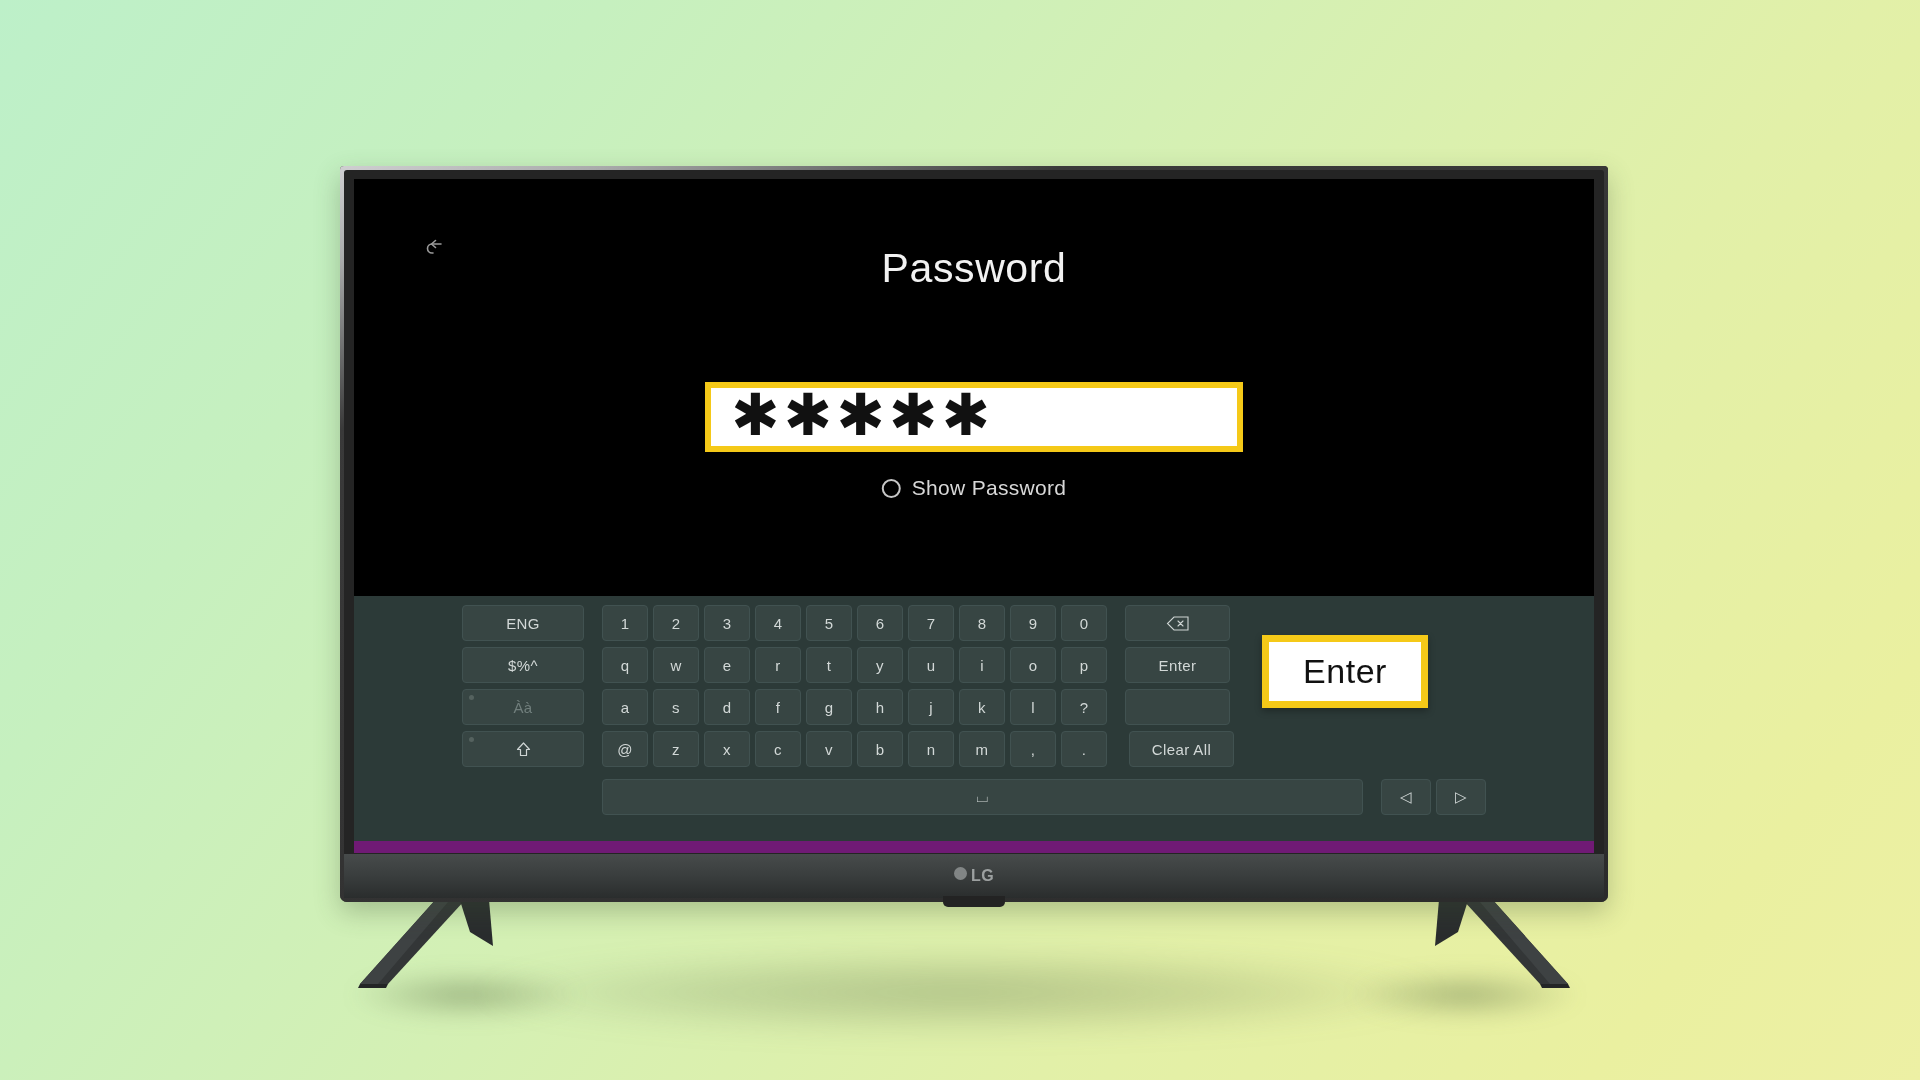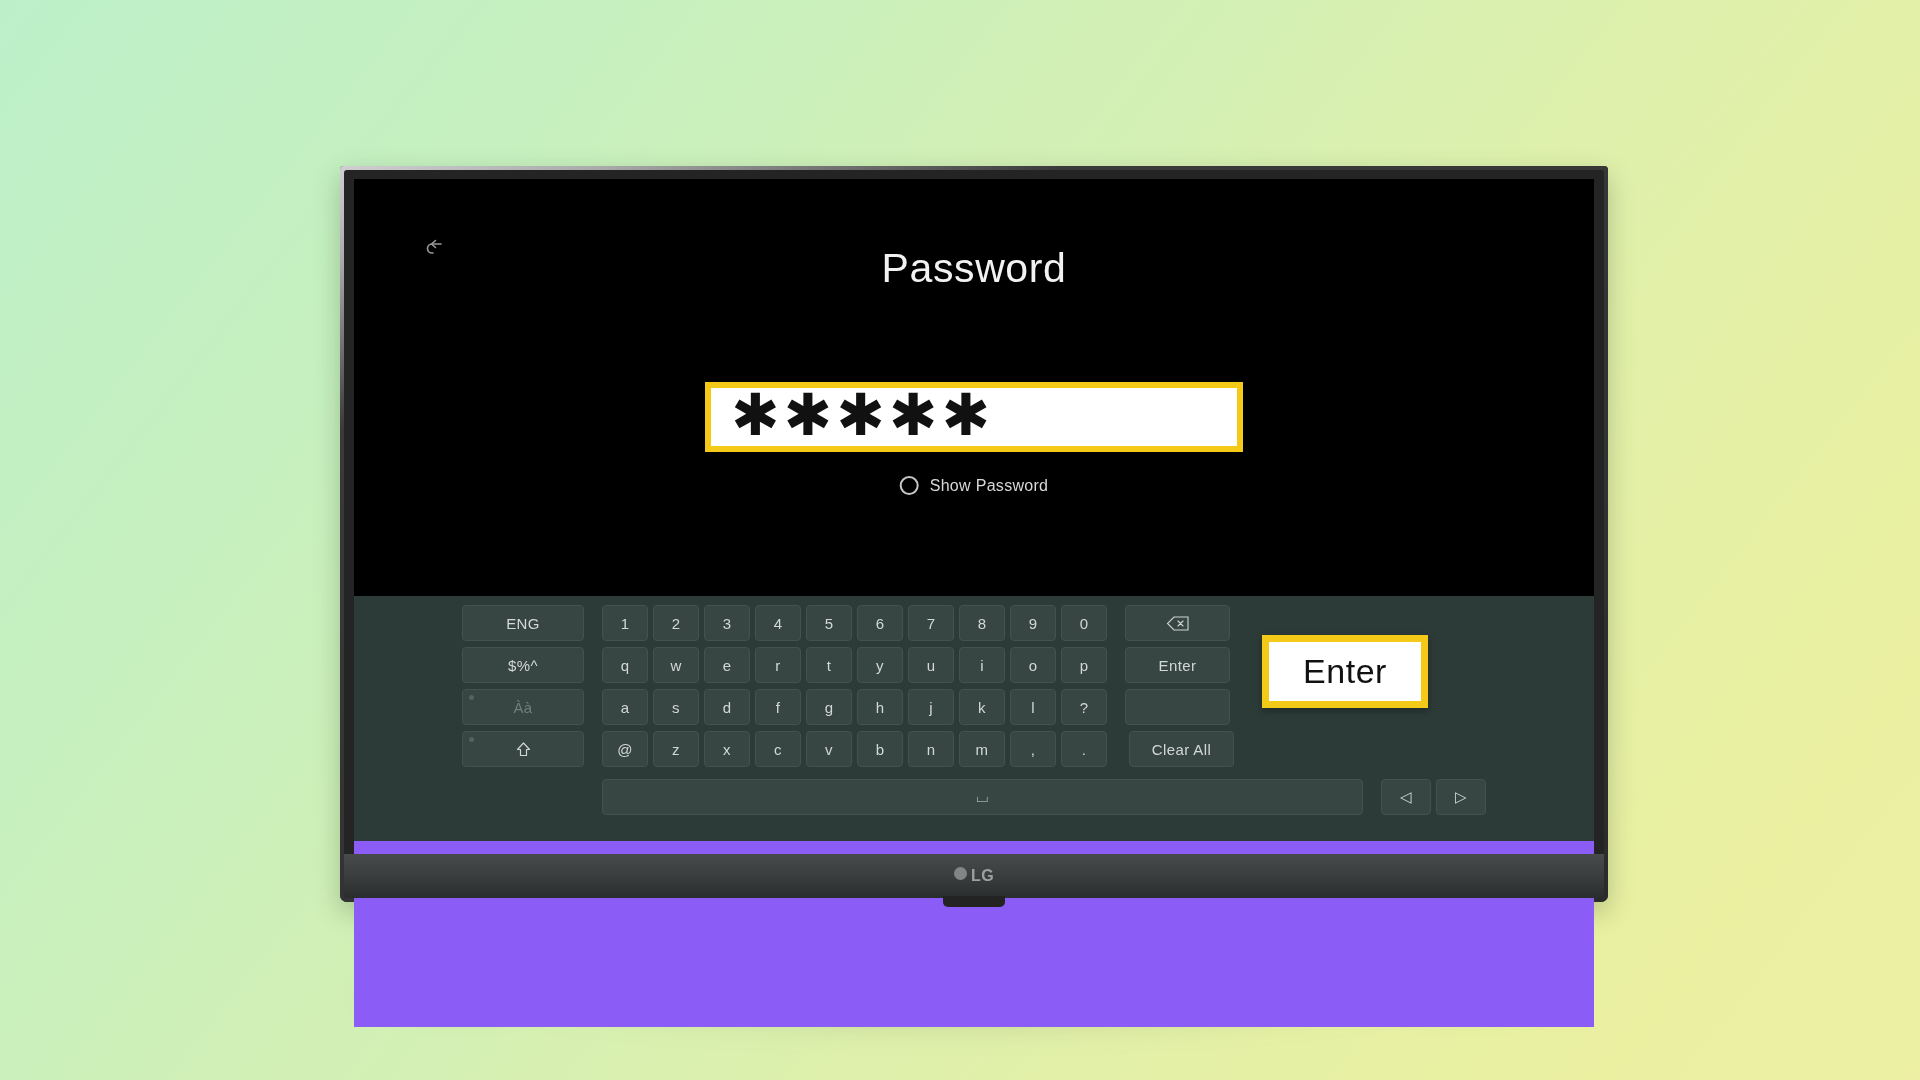--- a/index.html
+++ b/index.html
@@ -123,22 +123,22 @@
     width: 62px; height: 11px;
     background: #232323;
     border-radius: 0 0 5px 5px;
   }
 
   
   .screen {
     position: absolute;
     left: 14px; top: 13px;
     width: calc(100% - 28px);
-    height: 848px;
-    background: #8b5cf6;
+    height: 674px;
+    background: #701a75;
     overflow: hidden;
   }
 
   
   .screen-top {
     position: relative;
     height: 417px;
     background: #000;
   }
 
@@ -198,21 +198,21 @@
     gap: 11px;
   }
   .radio {
     width: 19px; height: 19px;
     border: 2px solid #c6c6c6;
     border-radius: 50%;
     background: transparent;
   }
   .show-pw-label {
     color: #d8d8d8;
-    font-size: 16px;
+    font-size: 21px;
     letter-spacing: 0.3px;
   }
 
   
   .kb {
     position: relative;
     height: 245px;
     background: #2c3a38;
     padding: 9px 108px 0 108px;
   }

